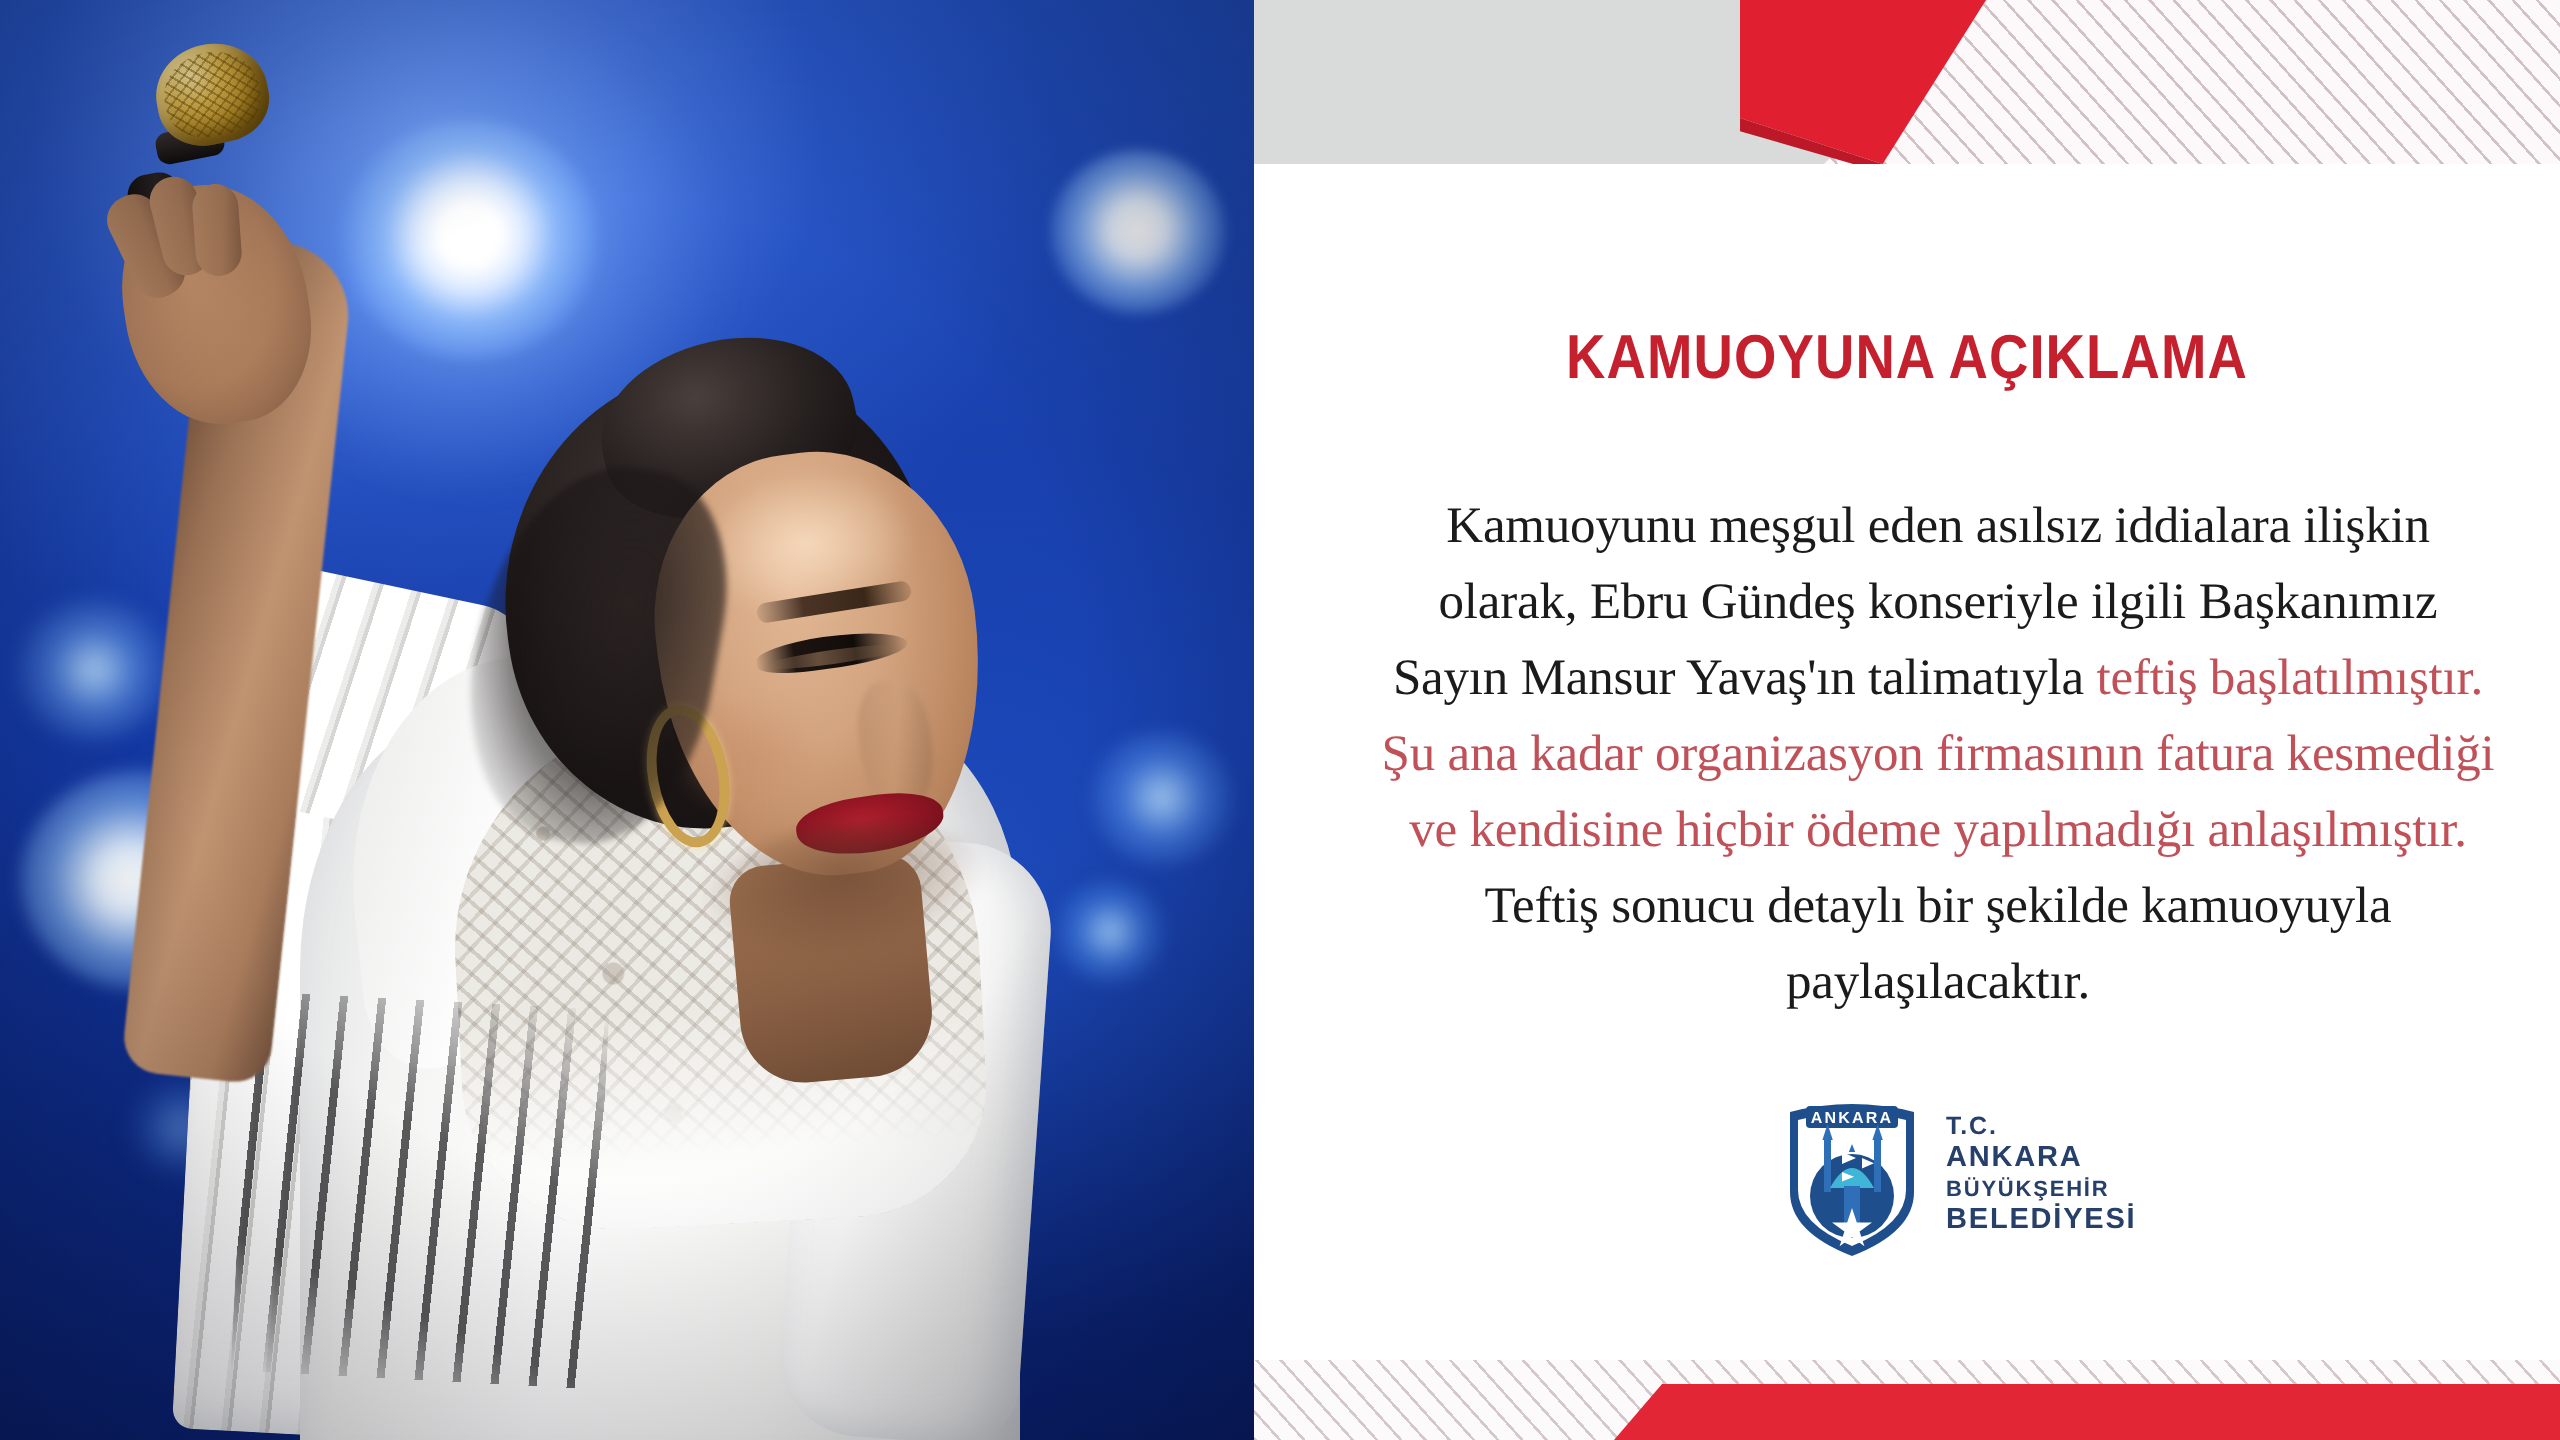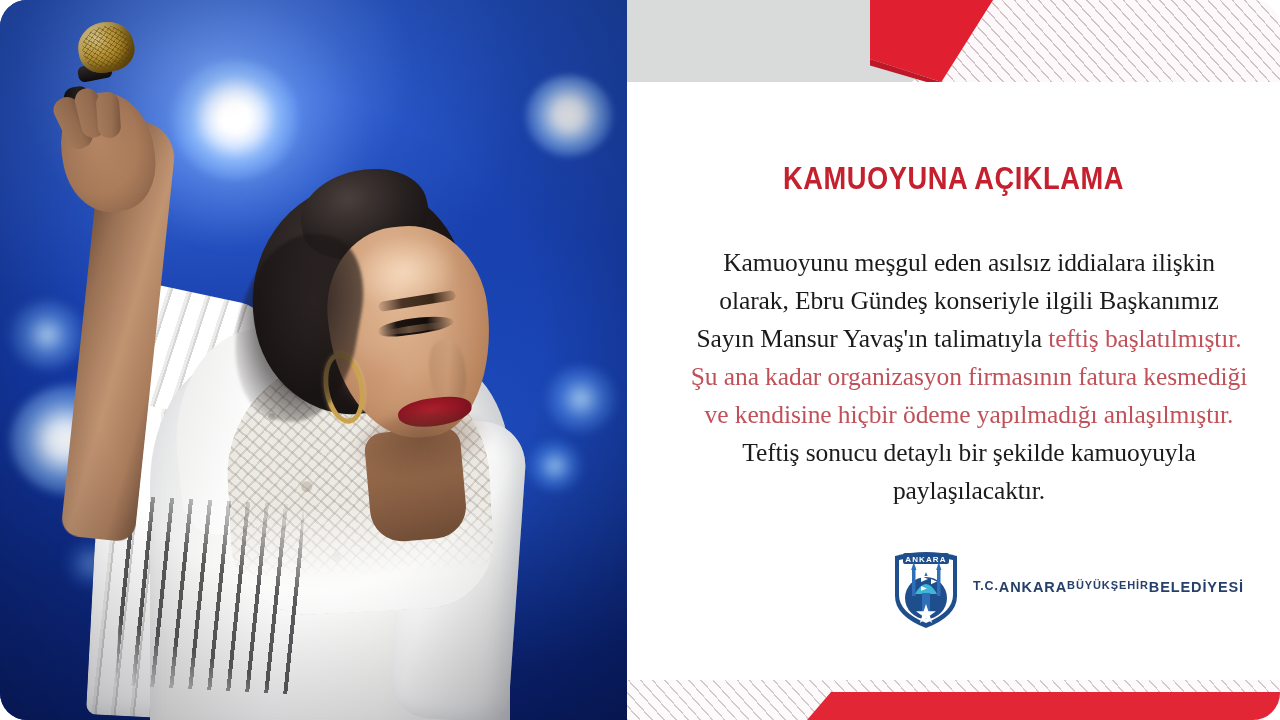--- a/index.html
+++ b/index.html
@@ -14,21 +14,20 @@
     overflow: hidden;
     font-family: "Liberation Sans", sans-serif;
   }
 
   #stage {
     position: relative;
     width: 1280px;
     height: 720px;
     background: #ffffff;
     overflow: hidden;
-    border-radius: 27px;
   }
 
   
   .photo-panel {
     position: absolute;
     left: 0;
     top: 0;
     width: 627px;
     height: 720px;
     overflow: hidden;
@@ -475,21 +474,21 @@
     position: absolute;
     left: 264px; top: 546px;
     display: flex;
     align-items: center;
     gap: 12px;
     justify-content: space-between;
   }
   .logo-mark { width: 70px; height: 84px; display: block; }
   .logo-text {
     display: flex;
-    flex-direction: row;
+    flex-direction: column;
     justify-content: center;
     color: #27406A;
     font-family: "Liberation Sans", sans-serif;
     font-weight: 700;
     letter-spacing: 0.9px;
     line-height: 1.22;
   }
   .logo-text .l1 { font-size: 12.5px; }
   .logo-text .l2 { font-size: 14.5px; }
   .logo-text .l3 { font-size: 11px; }

